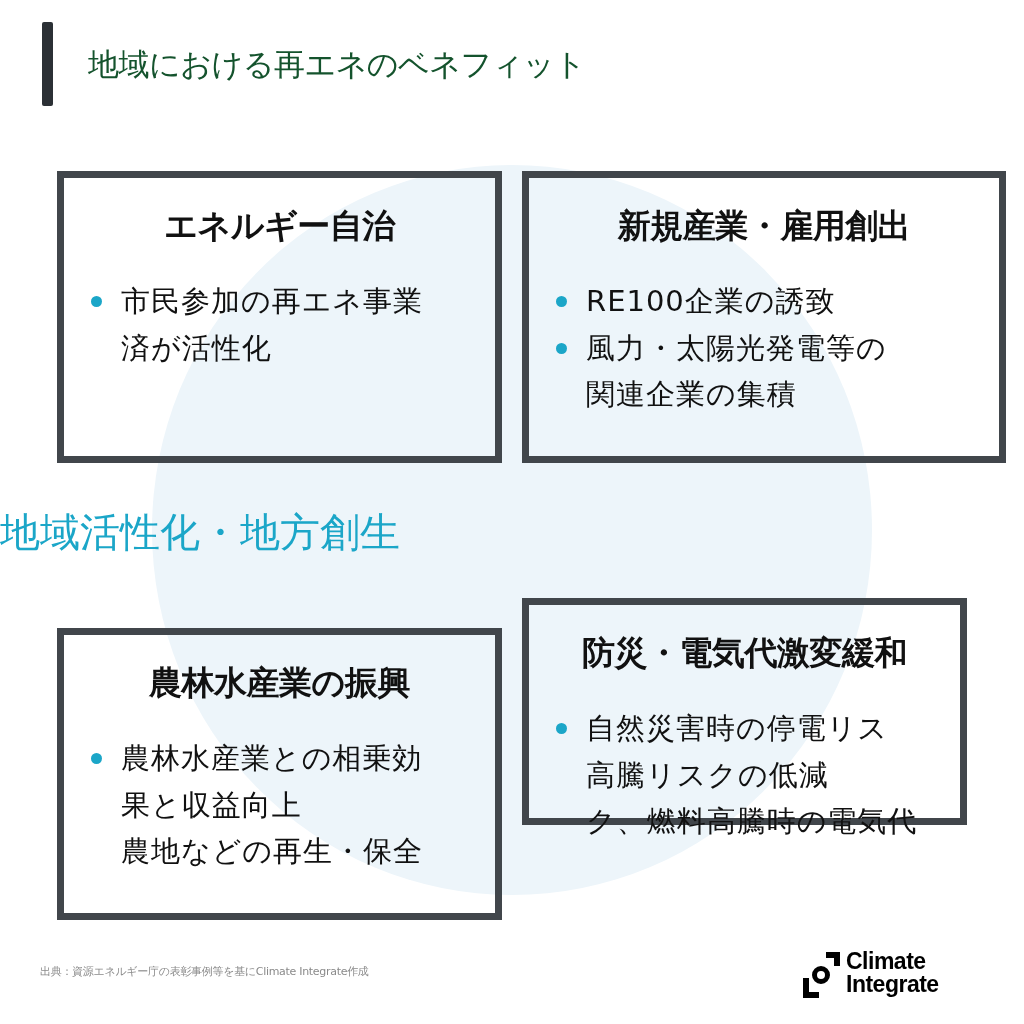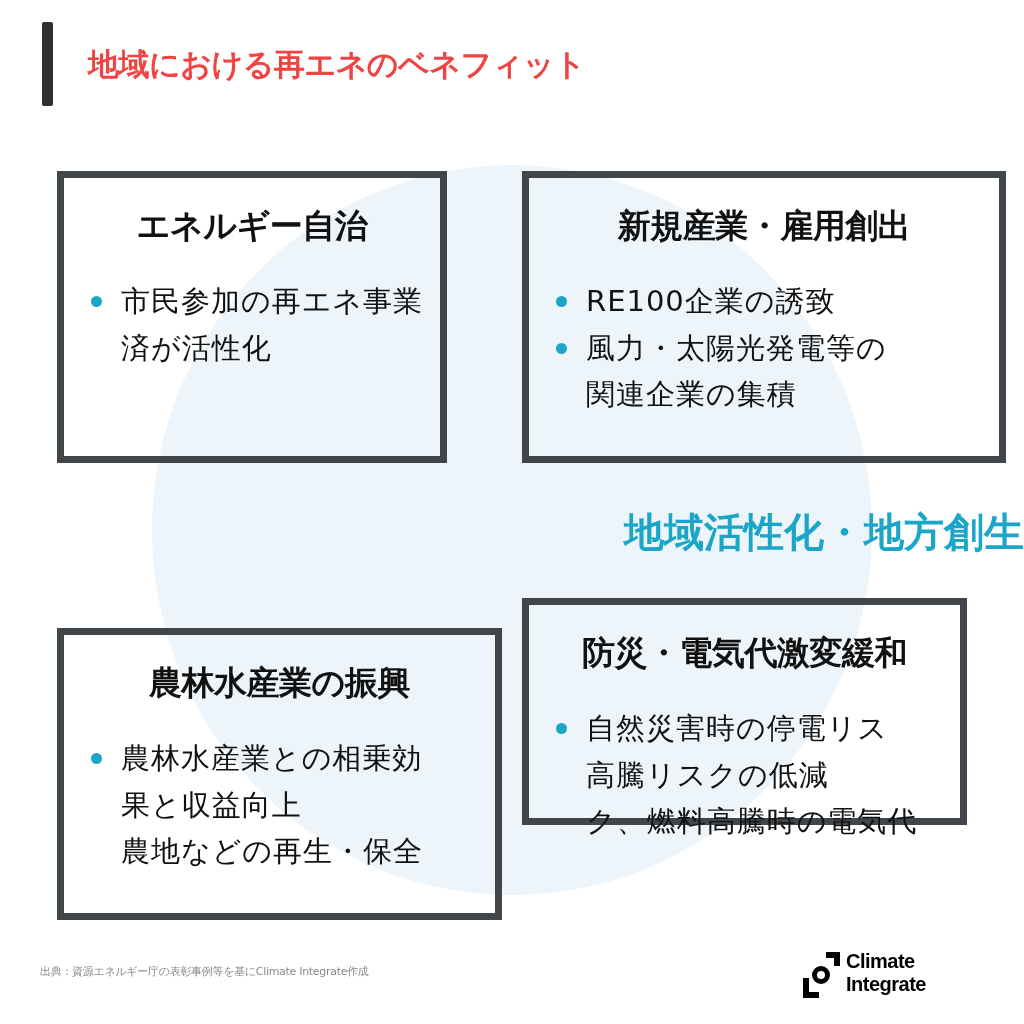--- a/index.html
+++ b/index.html
@@ -8,32 +8,32 @@
     background:#ffffff;
     font-family:"DejaVu Sans","Liberation Sans",sans-serif;
     color:#1a1a1a;
   }
   .title-bar {
     position:absolute; left:42px; top:22px; width:11px; height:84px;
     background:#2b3035; border-radius:2px;
   }
   .page-title {
     position:absolute; left:88px; top:44px;
-    font-size:31px; font-weight:bold; color:#ef4444; letter-spacing:-0.5px;
+    font-size:31px; font-weight:normal; color:#14532d; letter-spacing:-0.5px;
     white-space:nowrap;
   }
   .bg-ellipse {
     position:absolute; left:152px; top:165px; width:720px; height:730px;
     border-radius:50%; background:#edf5fa;
   }
   .box {
     position:absolute; box-sizing:border-box;
     border:7px solid #41464b; background:transparent;
   }
-  .box.tl { left:57px; top:171px; width:390px; height:292px; }
+  .box.tl { left:57px; top:171px; width:445px; height:292px; }
   .box.tr { left:522px; top:171px; width:484px; height:292px; }
   .box.bl { left:57px; top:598px; width:445px; height:292px;margin-top:30px; }
   .box.br { left:522px; top:598px; width:445px; height:227px; }
   .box-title {
     position:absolute; left:0; right:0; top:26px; text-align:center;
     font-size:33px; font-weight:bold; color:#111; white-space:nowrap;
     letter-spacing:-0.5px;
   }
   .bullets {
     position:absolute; left:22px; right:14px; top:100px;
@@ -43,36 +43,36 @@
     position:relative; padding-left:35px;
     font-size:29px; line-height:46.5px; color:#111;
     letter-spacing:1px;
   }
   .bullet .dot {
     position:absolute; left:5px; top:18px; width:11px; height:11px;
     border-radius:50%; background:#1ba6c8;
   }
   .bullet .cont { display:block; }
   .center-text {
-    position:absolute; left:0; right:0; top:505px; text-align:right;
-    font-size:40px; font-weight:bold; color:#1ba6c8; letter-spacing:0px;
+    position:absolute; left:0; right:0; top:505px; text-align:left;
+    font-size:40px; font-weight:normal; color:#1ba6c8; letter-spacing:0px;
     white-space:nowrap;
   }
   .footer-source {
     position:absolute; left:40px; top:964px;
     font-size:11px; color:#8a8a8a; white-space:nowrap; letter-spacing:-0.3px;
   }
   .logo {
     position:absolute; left:800px; top:950px; width:190px; height:52px;
   }
   .logo svg { position:absolute; left:0; top:0; }
   .logo-text {
     position:absolute; left:46px; top:0px;
     font-family:"Liberation Sans",sans-serif; font-weight:bold;
-    font-size:20px; line-height:23px; color:#000; letter-spacing:-0.5px;
+    font-size:23px; line-height:23px; color:#000; letter-spacing:-0.5px;
   }
 </style>
 </head>
 <body>
 
 <div class="title-bar"></div>
 <div class="page-title">地域における再エネのベネフィット</div>
 
 <div class="bg-ellipse"></div>
 

